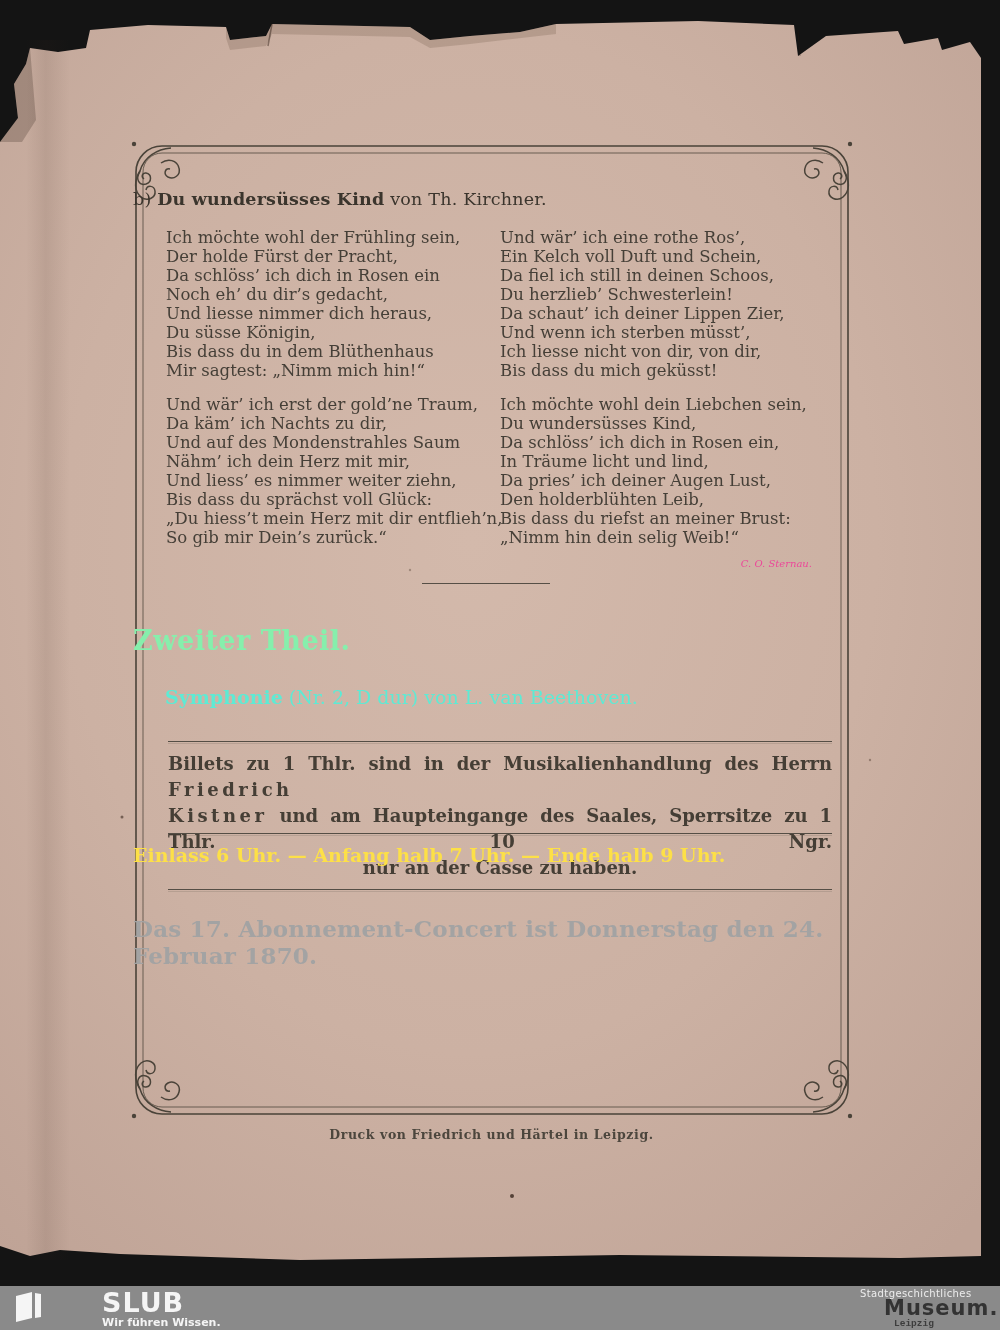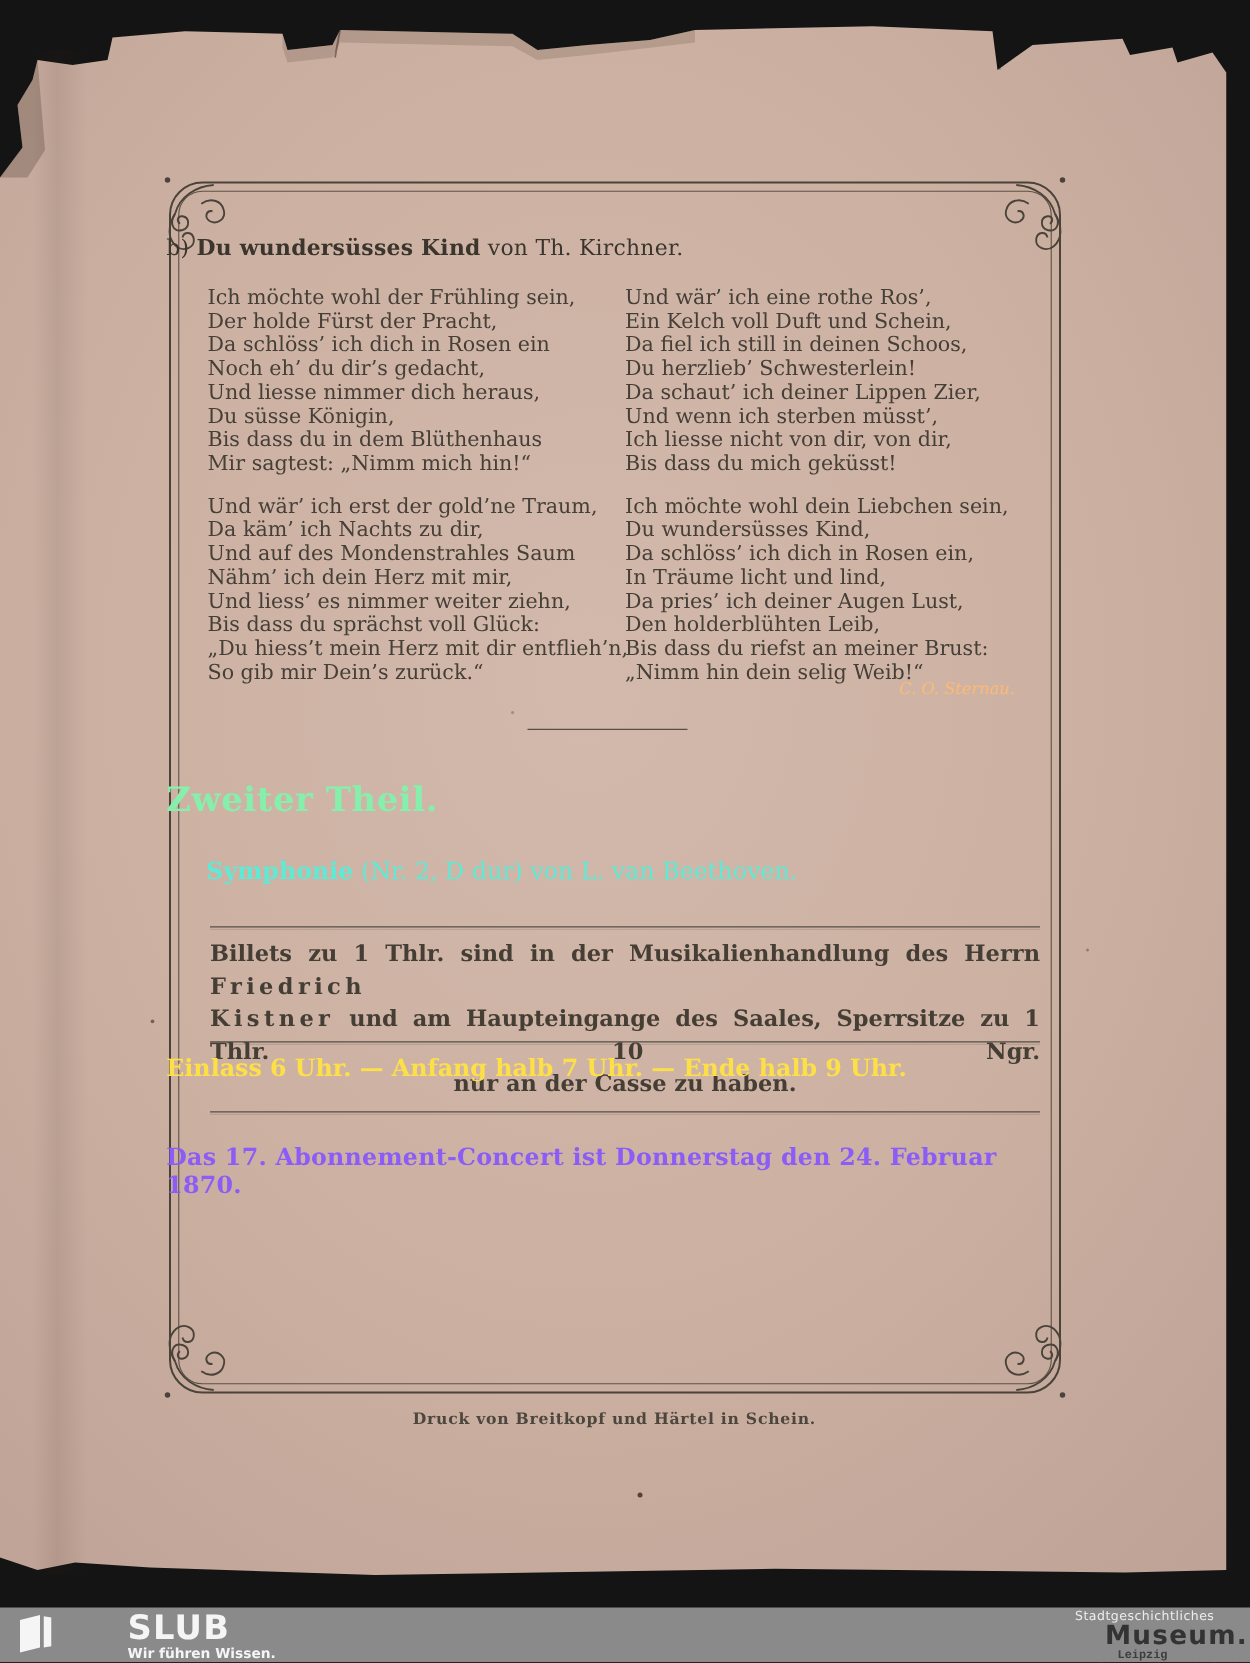--- a/index.html
+++ b/index.html
@@ -14,42 +14,42 @@
   .c{text-align:left;}
   .b{font-weight:bold;}
 
   .heading{position:absolute;top:44px;left:0;width:100%;font-size:17.5px;
            letter-spacing:.2px;color:#3b352d;}
   .poem{position:absolute;top:83px;left:33px;right:10px;display:flex;}
   .poem-col{width:334px;}
   .poem-col.col2{width:auto;}
   .stanza{margin-bottom:15px;}
   .poem-line{font-size:16.5px;line-height:19px;white-space:nowrap;color:#453f37;}
-  .attribution{position:absolute;top:399px;right:38px;font-style:italic;
-               font-size:13px;color:#fdba74;}
+  .attribution{position:absolute;top:413px;right:38px;font-style:italic;
+               font-size:10px;color:#ec4899;}
   .sep-short{position:absolute;top:438px;left:50%;width:128px;margin-left:-70px;
              border-top:1.4px solid #564f46;}
   .part2-heading{position:absolute;top:480px;left:0;width:100%;font-size:27px;
                  font-weight:bold;letter-spacing:.5px;color:#86efac;}
   .symphony{position:absolute;top:541px;left:32px;font-size:19px;color:#5eead4;}
   .rule{position:absolute;left:35px;width:664px;border-top:1.3px solid #554e45;
         box-shadow:0 2px 0 rgba(85,78,69,.18);}
   .rule.r1{top:596px;}
   .rule.r2{top:688px;}
   .rule.r3{top:744px;}
   .tickets{position:absolute;top:606px;left:35px;width:664px;font-size:18px;
            font-weight:bold;color:#453e35;}
   .t-line{line-height:26px;}
   .t-line.j{text-align:justify;text-align-last:justify;}
   .t-line.c{text-align:center;}
   .sperr{letter-spacing:3.5px;}
   .times{position:absolute;top:699px;left:0;width:100%;font-size:19px;
          font-weight:bold;color:#fde047;}
-  .next-concert{position:absolute;top:770px;left:0;width:100%;font-size:19px;
-                font-weight:bold;letter-spacing:.2px;color:#8b5cf6;}
+  .next-concert{position:absolute;top:770px;left:0;width:100%;font-size:23px;
+                font-weight:bold;letter-spacing:.2px;color:#a3a3a3;}
   .imprint{position:absolute;left:133px;top:1127px;width:717px;text-align:center;
            font-size:12.5px;font-weight:bold;letter-spacing:.6px;color:#4c463d;}
 
   
   .viewer-footer{position:absolute;left:0;bottom:0;width:1000px;height:44px;
                  background:#8a8a8a;font-family:"DejaVu Sans", sans-serif;}
   .slub-logo{position:absolute;left:14px;top:4px;display:flex;align-items:flex-start;cursor:pointer;gap:48px;}
   .slub-text{margin-left:10px;color:#f5f5f5;}
   .slub-name{font-size:27px;font-weight:bold;letter-spacing:1px;line-height:26px;}
   .slub-tagline{font-size:11px;font-weight:bold;margin-top:0px;}
@@ -195,21 +195,21 @@
 
     <div class="rule r2"></div>
 
     <div class="times c">Einlass 6 Uhr. — Anfang halb 7 Uhr. — Ende halb 9 Uhr.</div>
 
     <div class="rule r3"></div>
 
     <div class="next-concert c">Das 17. Abonnement-Concert ist Donnerstag den 24. Februar 1870.</div>
   </div>
 
-  <div class="imprint">Druck von Breitkopf und Härtel in Schein.</div>
+  <div class="imprint">Druck von Friedrich und Härtel in Leipzig.</div>
 
   <div class="viewer-footer">
     <div class="slub-logo">
       <svg width="30" height="34" viewBox="0 0 30 34">
         <polygon points="2,6 18,2 18,28 2,32" fill="#f5f5f5"></polygon>
         <polygon points="21,3 27,4 27,27 21,28" fill="#f5f5f5"></polygon>
       </svg>
       <div class="slub-text">
         <div class="slub-name">SLUB</div>
         <div class="slub-tagline">Wir führen Wissen.</div>

